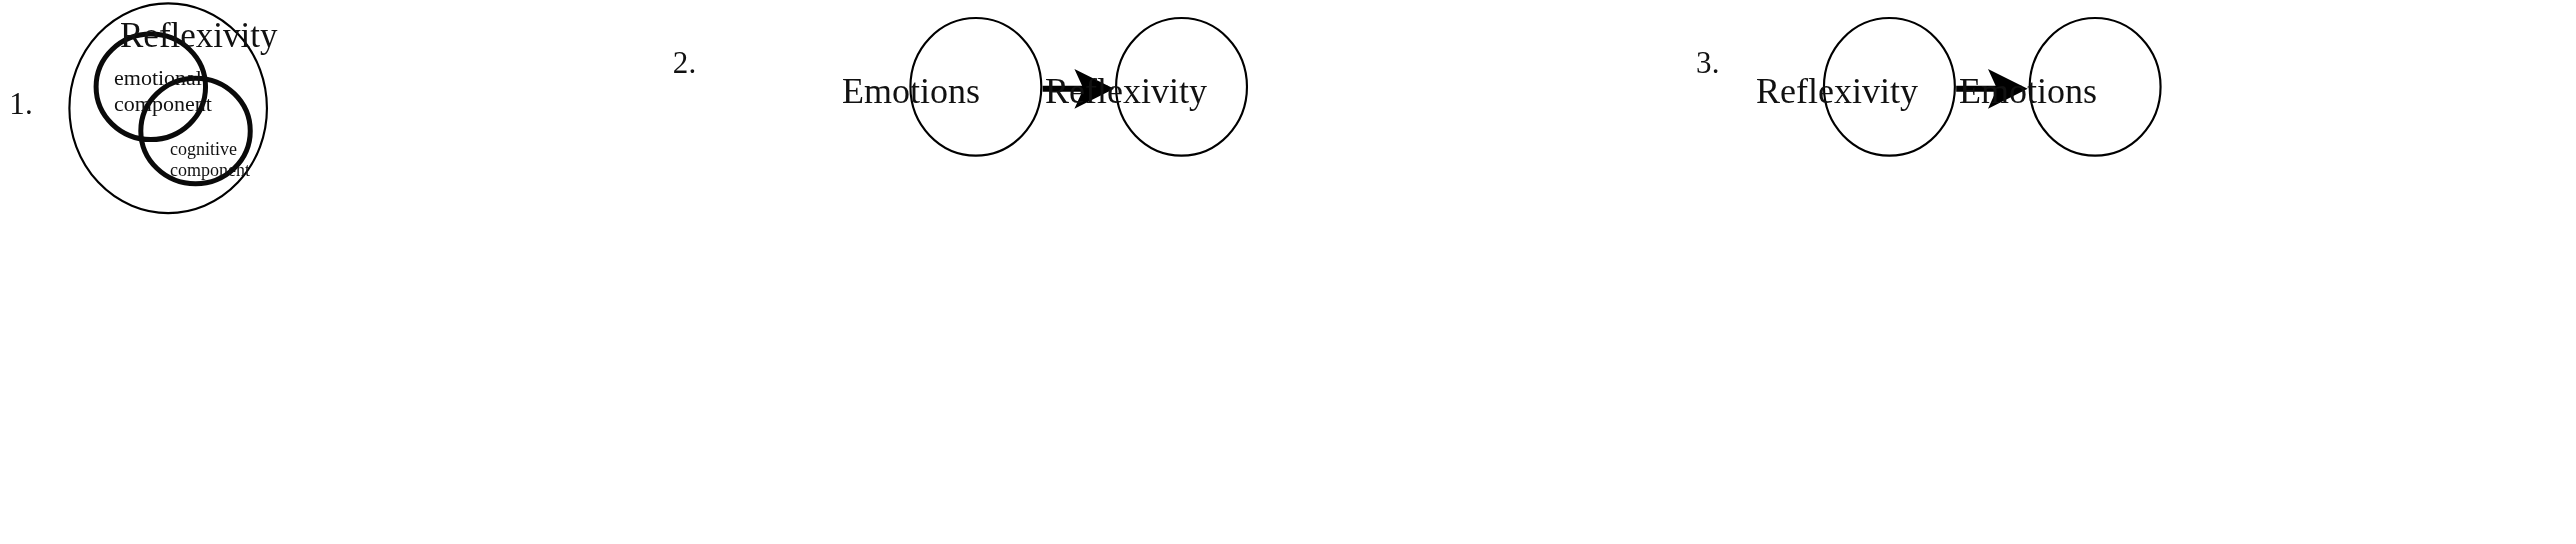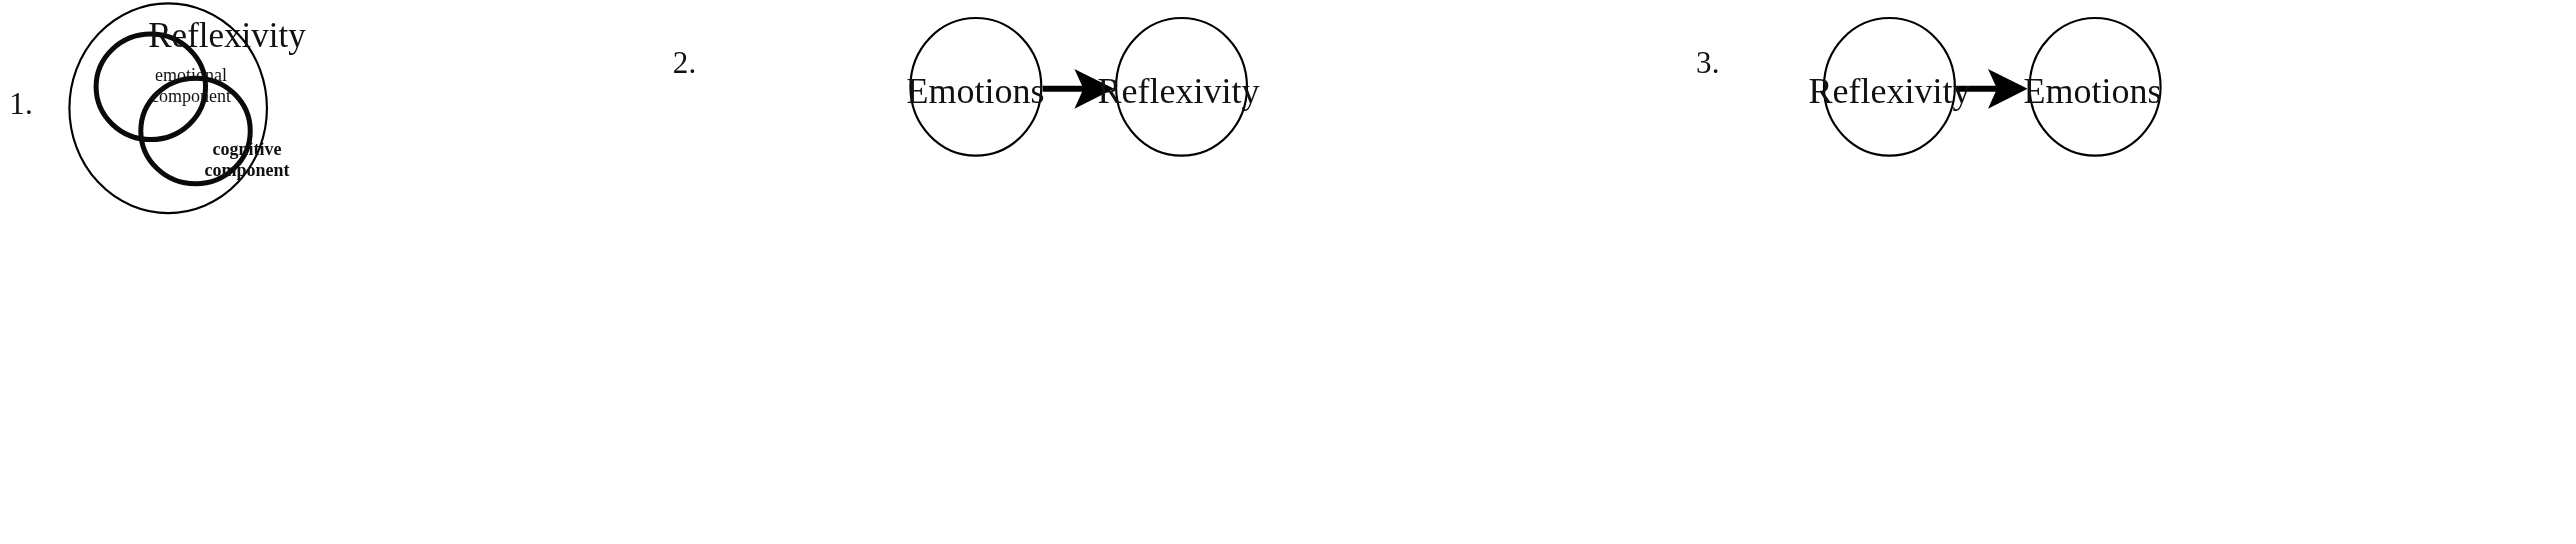--- a/index.html
+++ b/index.html
@@ -48,46 +48,44 @@
     position: absolute;
     left: 0;
     top: 0;
     width: 100%;
     height: 545px;
     display: block;
   }
 
   .node-label {
     position: absolute;
-    text-align: center;
     white-space: nowrap;
     line-height: 1.18;
     color: #111111;
     pointer-events: none;
   }
 
   
   .lbl-reflexivity-outer {
     font-size: 35px;
     left: 120px;
     top: 14.7px;
     width: 214px;
   }
   .lbl-emotional {
-    font-size: 18px;
+    font-size: 22px;
     left: 114px;
     top: 65px;
     width: 154px;
   }
   .lbl-cognitive {
     font-size: 18px;
     left: 170px;
     top: 139px;
     width: 154px;
-    font-weight: bold;
   }
 
   
   .lbl-big {
     font-size: 36px;
     width: 267px;
   }
   #d2-label-source { left: 188px; top: 70px; }
   #d2-label-target { left: 391px; top: 70px; }
   #d3-label-source { left: 87px; top: 70px; }

